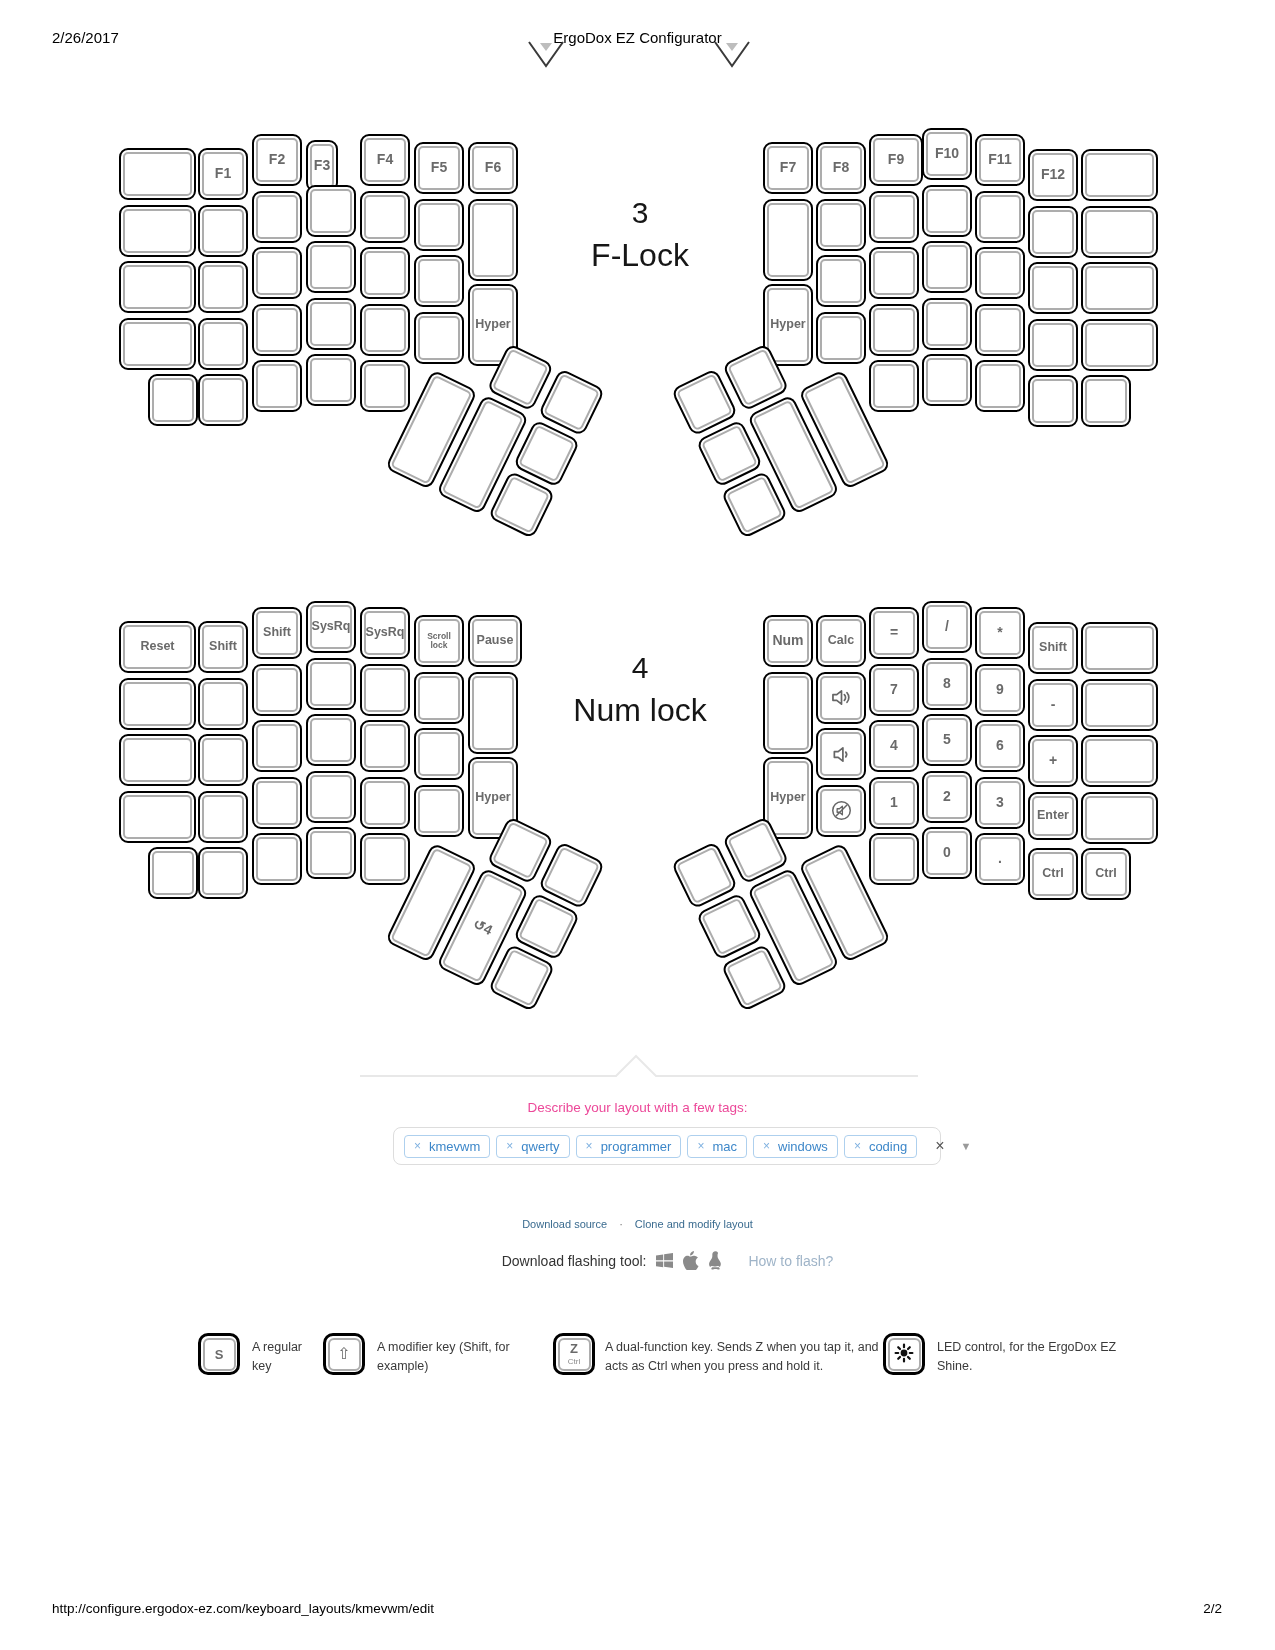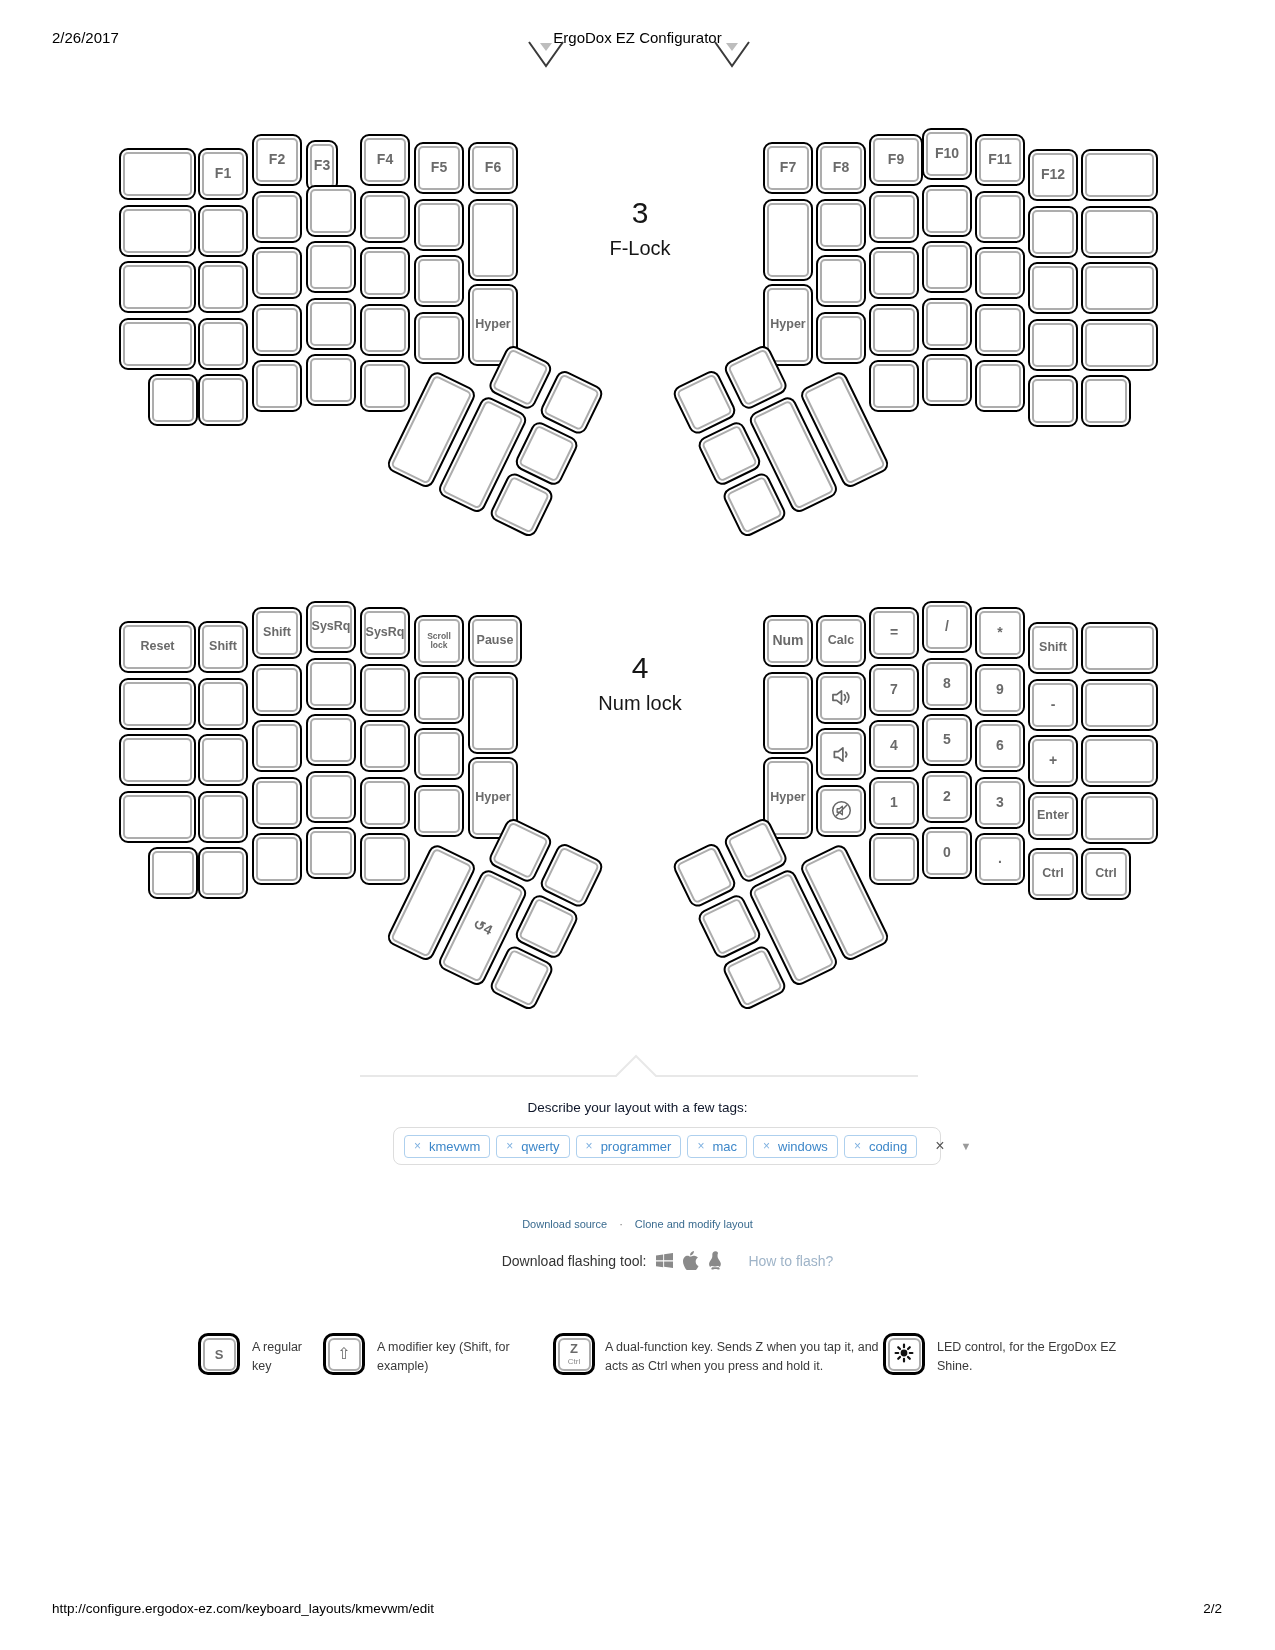--- a/index.html
+++ b/index.html
@@ -18,26 +18,26 @@
        text-align:center;z-index:1;}
   .klabel.med{font-size:12.5px;}
   .klabel.tiny{font-size:8.5px;width:34px;}
   .klabel svg{display:block;}
   .thumb{position:absolute;width:164px;height:167px;}
   .thumb-l{transform:rotate(26deg);transform-origin:0 0;}
   .thumb-r{transform:rotate(-26deg);transform-origin:164px 0;}
   
   .lheading{position:absolute;left:515px;width:250px;text-align:center;color:#161616;}
   .lh-num{font-size:30px;}
-  .lh-name{font-size:20px;margin-top:7px;}
+  .lh-name{font-size:32px;margin-top:7px;}
   
   .divider{position:absolute;left:0;top:1048px;}
   
   .describe{position:absolute;left:0;top:1100px;width:1275px;text-align:center;
-       font-size:13.5px;color:#0f172a;}
+       font-size:13.5px;color:#ec4899;}
   .tagbar{position:absolute;left:393px;top:1127px;width:548px;height:38px;
        border:1.5px solid #ddd;border-radius:8px;box-sizing:border-box;
        display:flex;align-items:center;padding:0 10px;gap:6px;background:#fff;}
   .tag{display:inline-flex;align-items:center;gap:8px;border:1.5px solid #aed0ee;
        border-radius:4px;padding:3px 9px;color:#3d87c9;font-size:13px;background:#fff;}
   .tag-x{color:#7fb1e0;font-size:12px;cursor:default;}
   .clear-x{color:#555;font-size:16px;margin-left:12px;}
   .dd-caret{color:#9a9a9a;font-size:11px;margin-left:10px;}
   
   .links{position:absolute;left:0;top:1218px;width:1275px;text-align:center;

